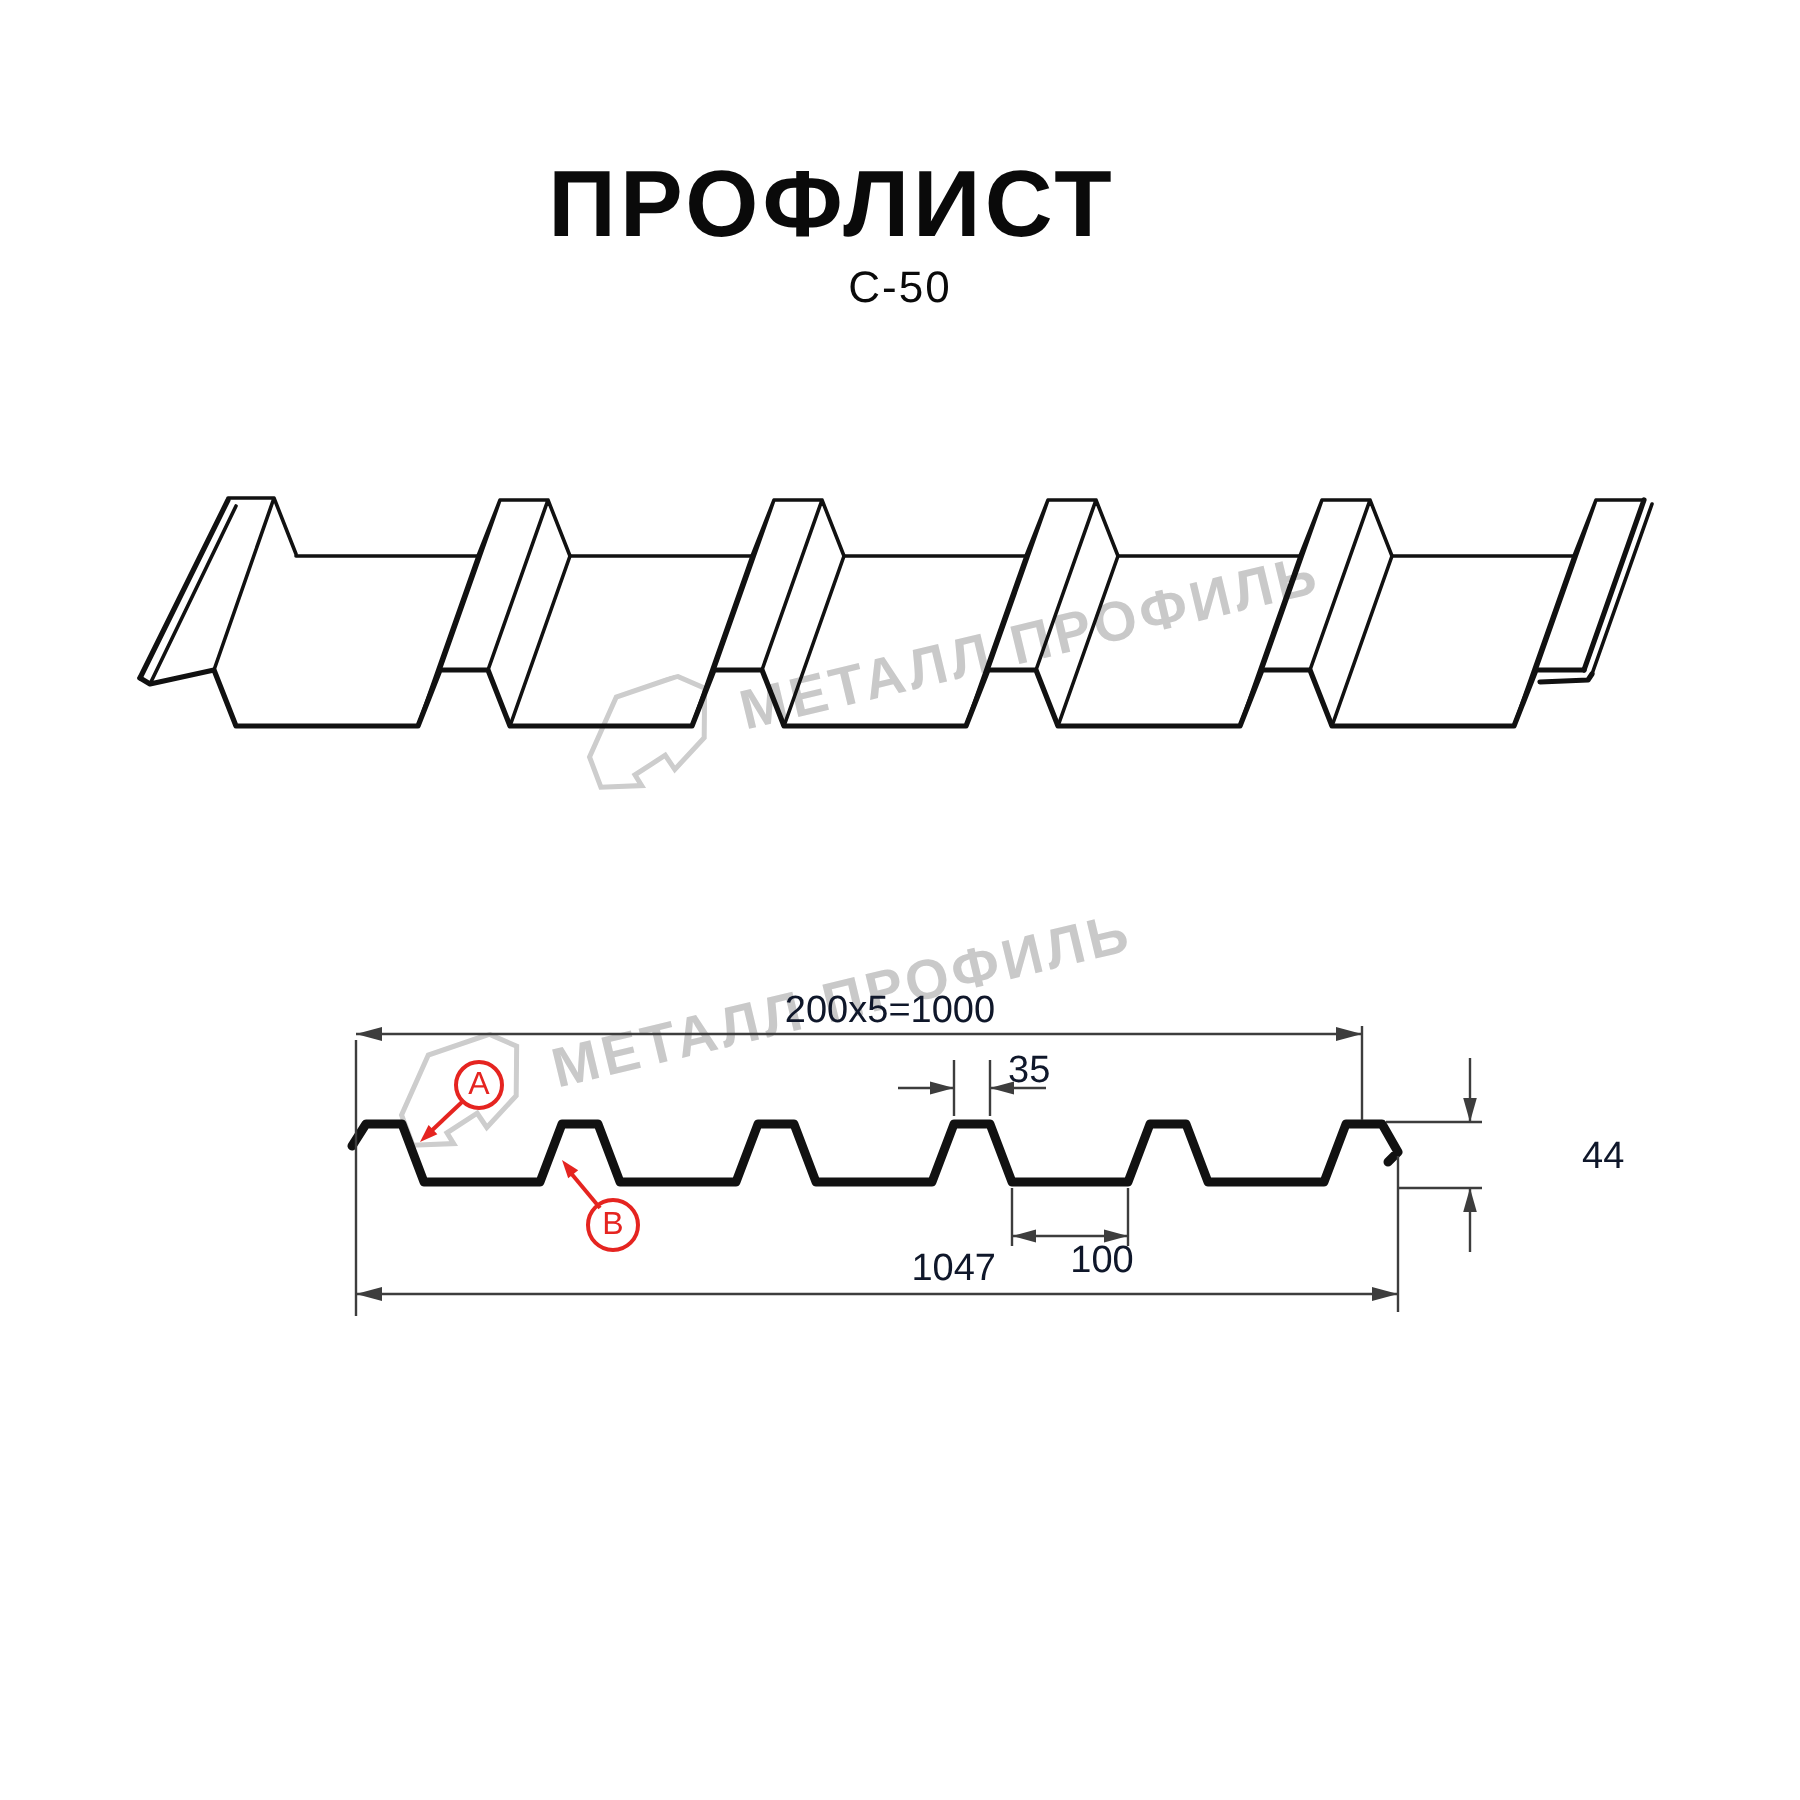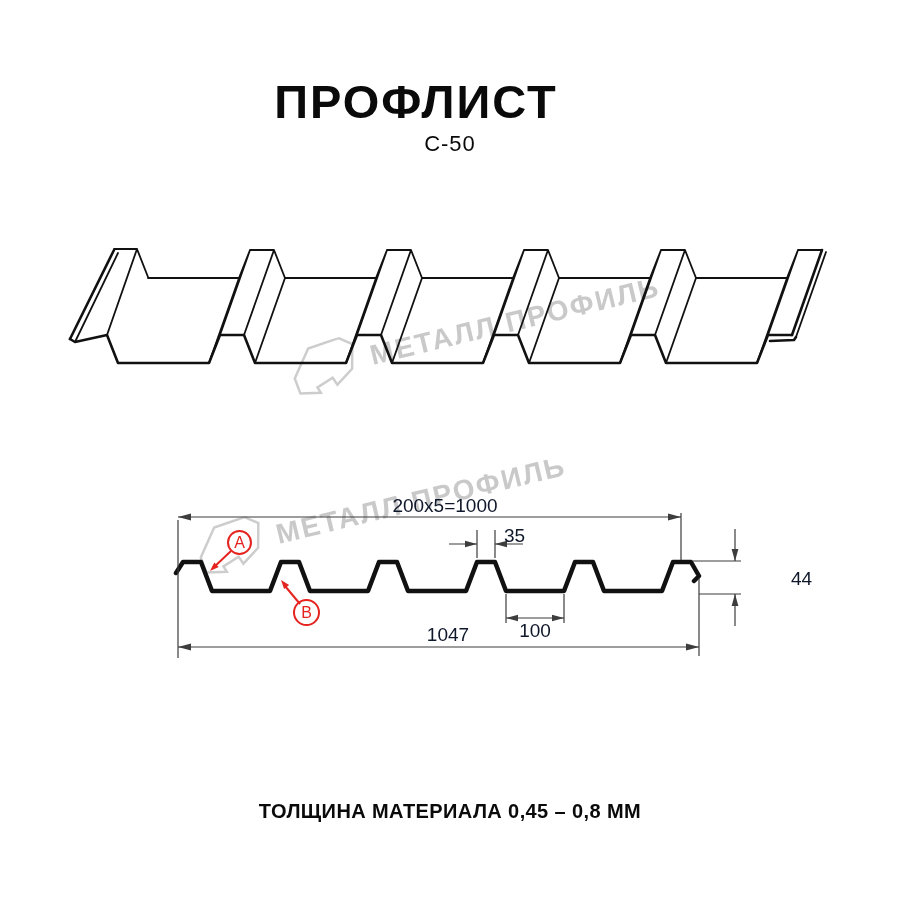--- a/index.html
+++ b/index.html
@@ -28,22 +28,22 @@
   .wm-1{left:288px;top:350px;}
   .wm-2{left:194px;top:529px;}
   .wm-logo{flex:0 0 auto;}
   .dim{
     font-size:19px;color:#0f172a;white-space:nowrap;
   }
   .dim-center{text-align:center;}
   .dim-pitch{left:375px;top:495px;width:140px;}
   .dim-ribtop{left:504px;top:525px;}
   .dim-height{left:743px;top:568px;margin-left:48px;}
-  .dim-valley{left:500px;top:620px;width:70px;}
-  .dim-overall{left:398px;top:624px;width:100px;}
+  .dim-valley{left:516px;top:620px;width:70px;}
+  .dim-overall{left:398px;top:624px;width:100px;text-align:right;}
   .circ{
     border:2.3px solid #e52420;border-radius:50%;
     display:flex;align-items:center;justify-content:center;
     color:#e52420;font-size:16px;font-weight:400;line-height:1;
     box-sizing:border-box;background:transparent;
   }
   .circ-a{left:227px;top:530px;width:25px;height:25px;}
   .circ-b{left:293px;top:599px;width:27px;height:27px;}
   svg{display:block;}
   .lines{left:0;top:0;pointer-events:none;}
@@ -137,15 +137,14 @@
   <div class="abs dim dim-center dim-valley">100</div>
   <div class="abs dim dim-center dim-overall">1047</div>
 
   <div class="abs circ circ-a">
     <span>А</span>
   </div>
   <div class="abs circ circ-b">
     <span>В</span>
   </div>
 
-  <div class="abs footer">ТОЛЩИНА МАТЕРИАЛА 0,45 – 0,8 ММ</div>
 
 </div>
 
 </body></html>

